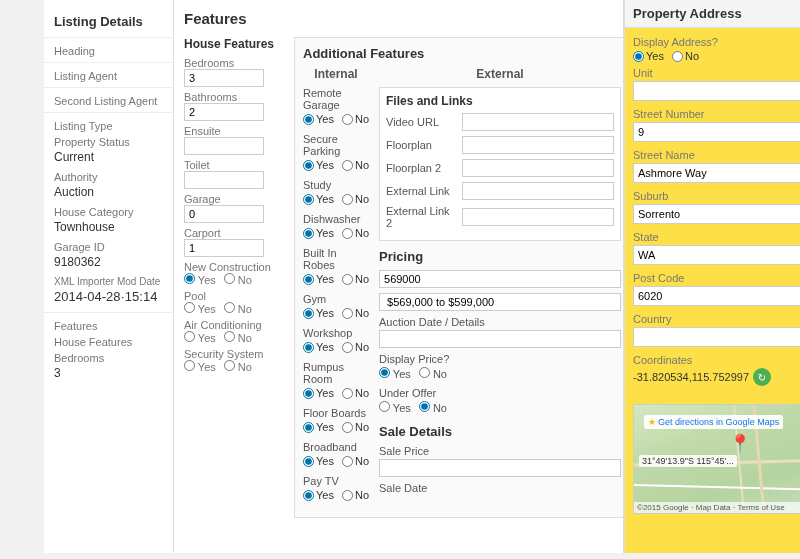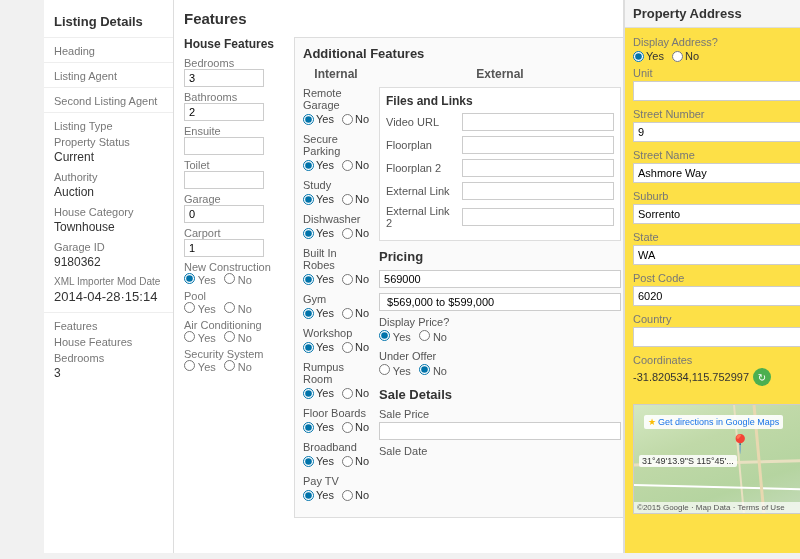--- a/index.html
+++ b/index.html
@@ -265,20 +265,24 @@
 
             <div>
               <div class="pricing-title">Pricing</div>
               <div class="pricing-item">
                 <input type="text" value="569000" style="">
               </div>
               <div class="pricing-item">
                 <input type="text" value=" $569,000 to $599,000" style="">
               </div>
               <div class="pricing-item">
+                <label>Auction Date / Details</label>
+                <input type="text" value="" style="">
+              </div>
+              <div class="pricing-item">
                 <label>Display Price?</label>
                 <div class="radio-row">
                   <label><input type="radio" name="dp" checked="" style=""> Yes</label>
                   <label><input type="radio" name="dp" style=""> No</label>
                 </div>
               </div>
               <div class="pricing-item">
                 <label>Under Offer</label>
                 <div class="radio-row">
                   <label><input type="radio" name="uo" style=""> Yes</label>

